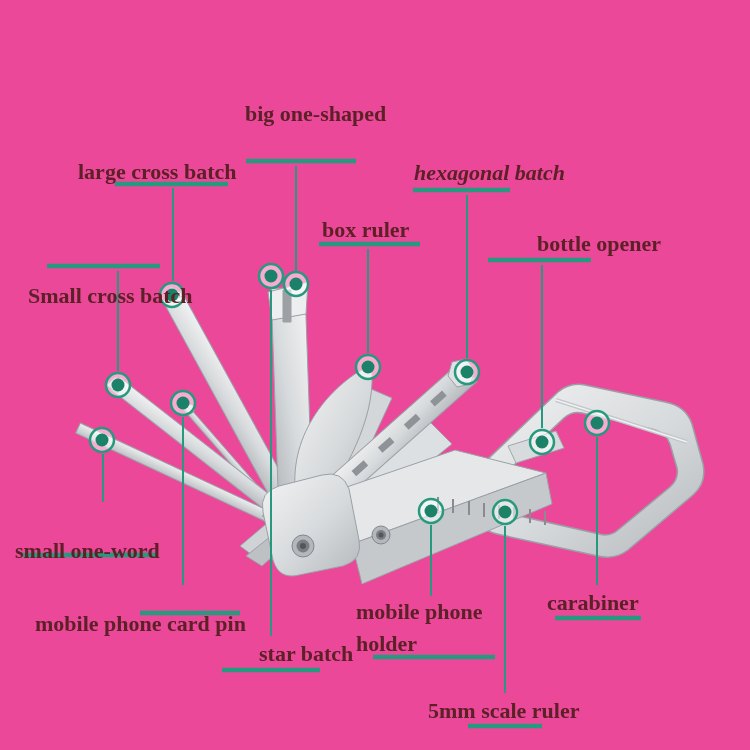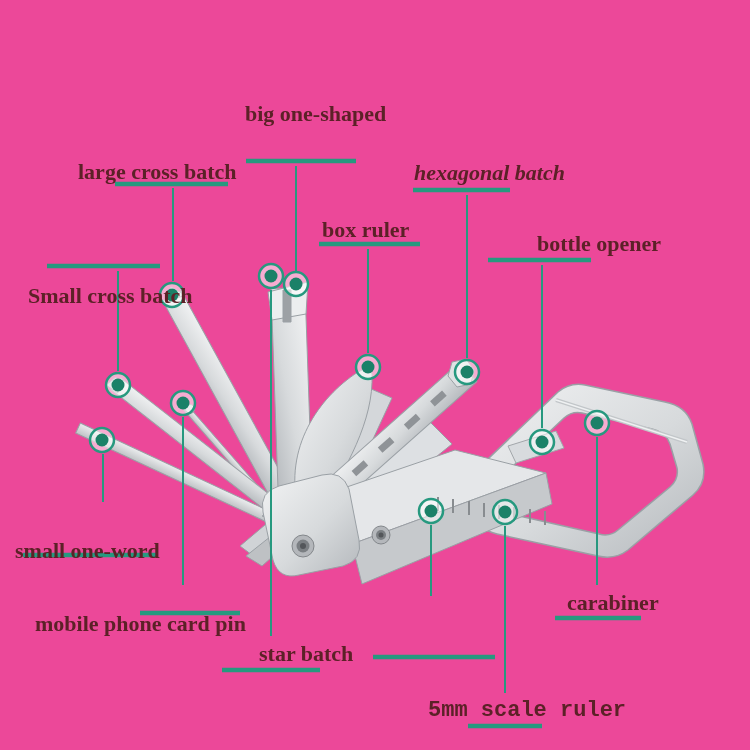--- a/index.html
+++ b/index.html
@@ -173,20 +173,24 @@
       </div>
       <div class="callout-label" style="left: 15px; top: 502px; color: rgb(92, 33, 39); margin-top: 33px;">
         <div>small one-word</div>
       </div>
       <div class="callout-label" style="left: 35px; top: 608px; color: rgb(92, 33, 39);">
         <div>mobile phone card pin</div>
       </div>
       <div class="callout-label" style="left: 220px; top: 638px; color: rgb(92, 33, 39); margin-left: 39px;">
         <div>star batch</div>
       </div>
-      <div class="callout-label" style="left: 547px; top: 587px; color: rgb(92, 33, 39); margin-left: 20px;">
+      <div class="callout-label" style="left: 356px; top: 596px; color: rgb(92, 33, 39);">
+        <div>mobile phone</div>
+        <div>holder</div>
+      </div>
+      <div class="callout-label" style="left: 547px; top: 587px; color: rgb(92, 33, 39);">
         <div>carabiner</div>
       </div>
-      <div class="callout-label" style="left: 428px; top: 695px; color: rgb(92, 33, 39); font-family: Liberation Mono, monospace;">
+      <div class="callout-label" style="left: 428px; top: 695px; color: rgb(92, 33, 39);">
         <div>5mm scale ruler</div>
       </div>
     </div>
 </div>
 
 </body></html>

